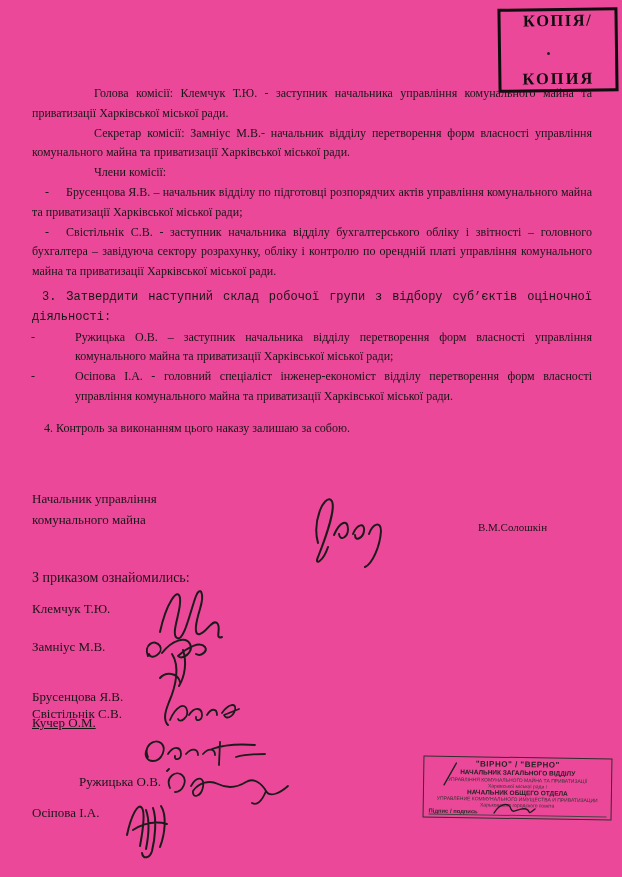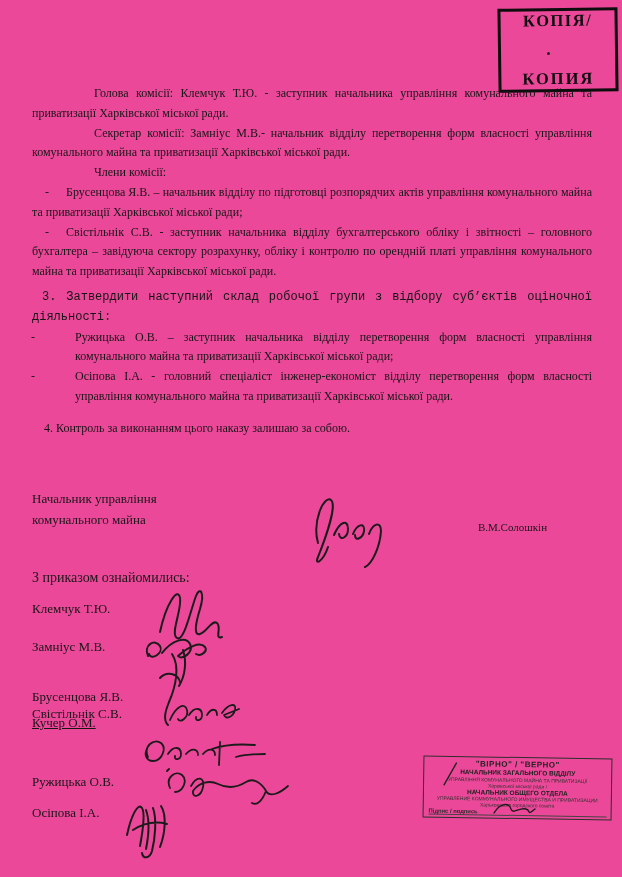--- a/index.html
+++ b/index.html
@@ -119,21 +119,21 @@
     <path stroke-width="2" d="M16,54 C10,32 22,6 29,11 C35,16 24,48 16,68 C12,77 21,73 26,58 M32,46 C38,32 46,30 46,40 C46,48 38,53 37,45 M51,45 C55,35 63,33 62,42 C61,49 53,53 53,46 M67,45 C71,34 79,32 79,42 C78,58 70,75 63,78"></path>
   </svg>
 
   <div class="ack-heading">З приказом ознайомились:</div>
 
   <div class="ack-name" style="top:601px;">Клемчук Т.Ю.</div>
   <div class="ack-name" style="top:639px;">Замніус М.В.</div>
   <div class="ack-name" style="top:673px;margin-top:16px;">Брусенцова Я.В.</div>
   <div class="ack-name" style="top:706px;">Свістільнік С.В.</div>
   <div class="ack-name" style="top:715px;text-decoration:underline;">Кучер О.М.</div>
-  <div class="ack-name" style="top:774px;">Ружицька О.В.</div>
+  <div class="ack-name" style="top:774px;margin-left:47px;">Ружицька О.В.</div>
   <div class="ack-name" style="top:805px;">Осіпова І.А.</div>
 
   <svg class="sig" style="left:152px;top:582px;" width="85" height="62" viewBox="0 0 85 62">
     <path stroke-width="2" d="M8,50 C14,22 26,4 28,16 C30,28 18,52 25,56 C32,60 38,30 44,14 C48,4 53,10 48,27 C44,40 41,54 48,52 C55,50 60,37 65,41 C70,45 62,58 70,55"></path>
   </svg>
   <svg class="sig" style="left:140px;top:626px;" width="92" height="62" viewBox="0 0 92 62">
     <path stroke-width="2" d="M8,30 C3,19 15,12 20,20 C24,27 11,35 9,28 M22,27 C32,14 46,10 50,18 C54,26 42,35 38,30 C48,21 60,15 65,21 C68,25 61,31 56,28 M43,24 C47,36 45,50 39,60"></path>
   </svg>
   <svg class="sig" style="left:150px;top:648px;" width="46" height="80" viewBox="0 0 46 80">
     <path stroke-width="2" d="M22,6 C30,18 26,38 19,54 C15,64 13,72 18,77 M10,30 C16,23 28,25 30,34"></path>

